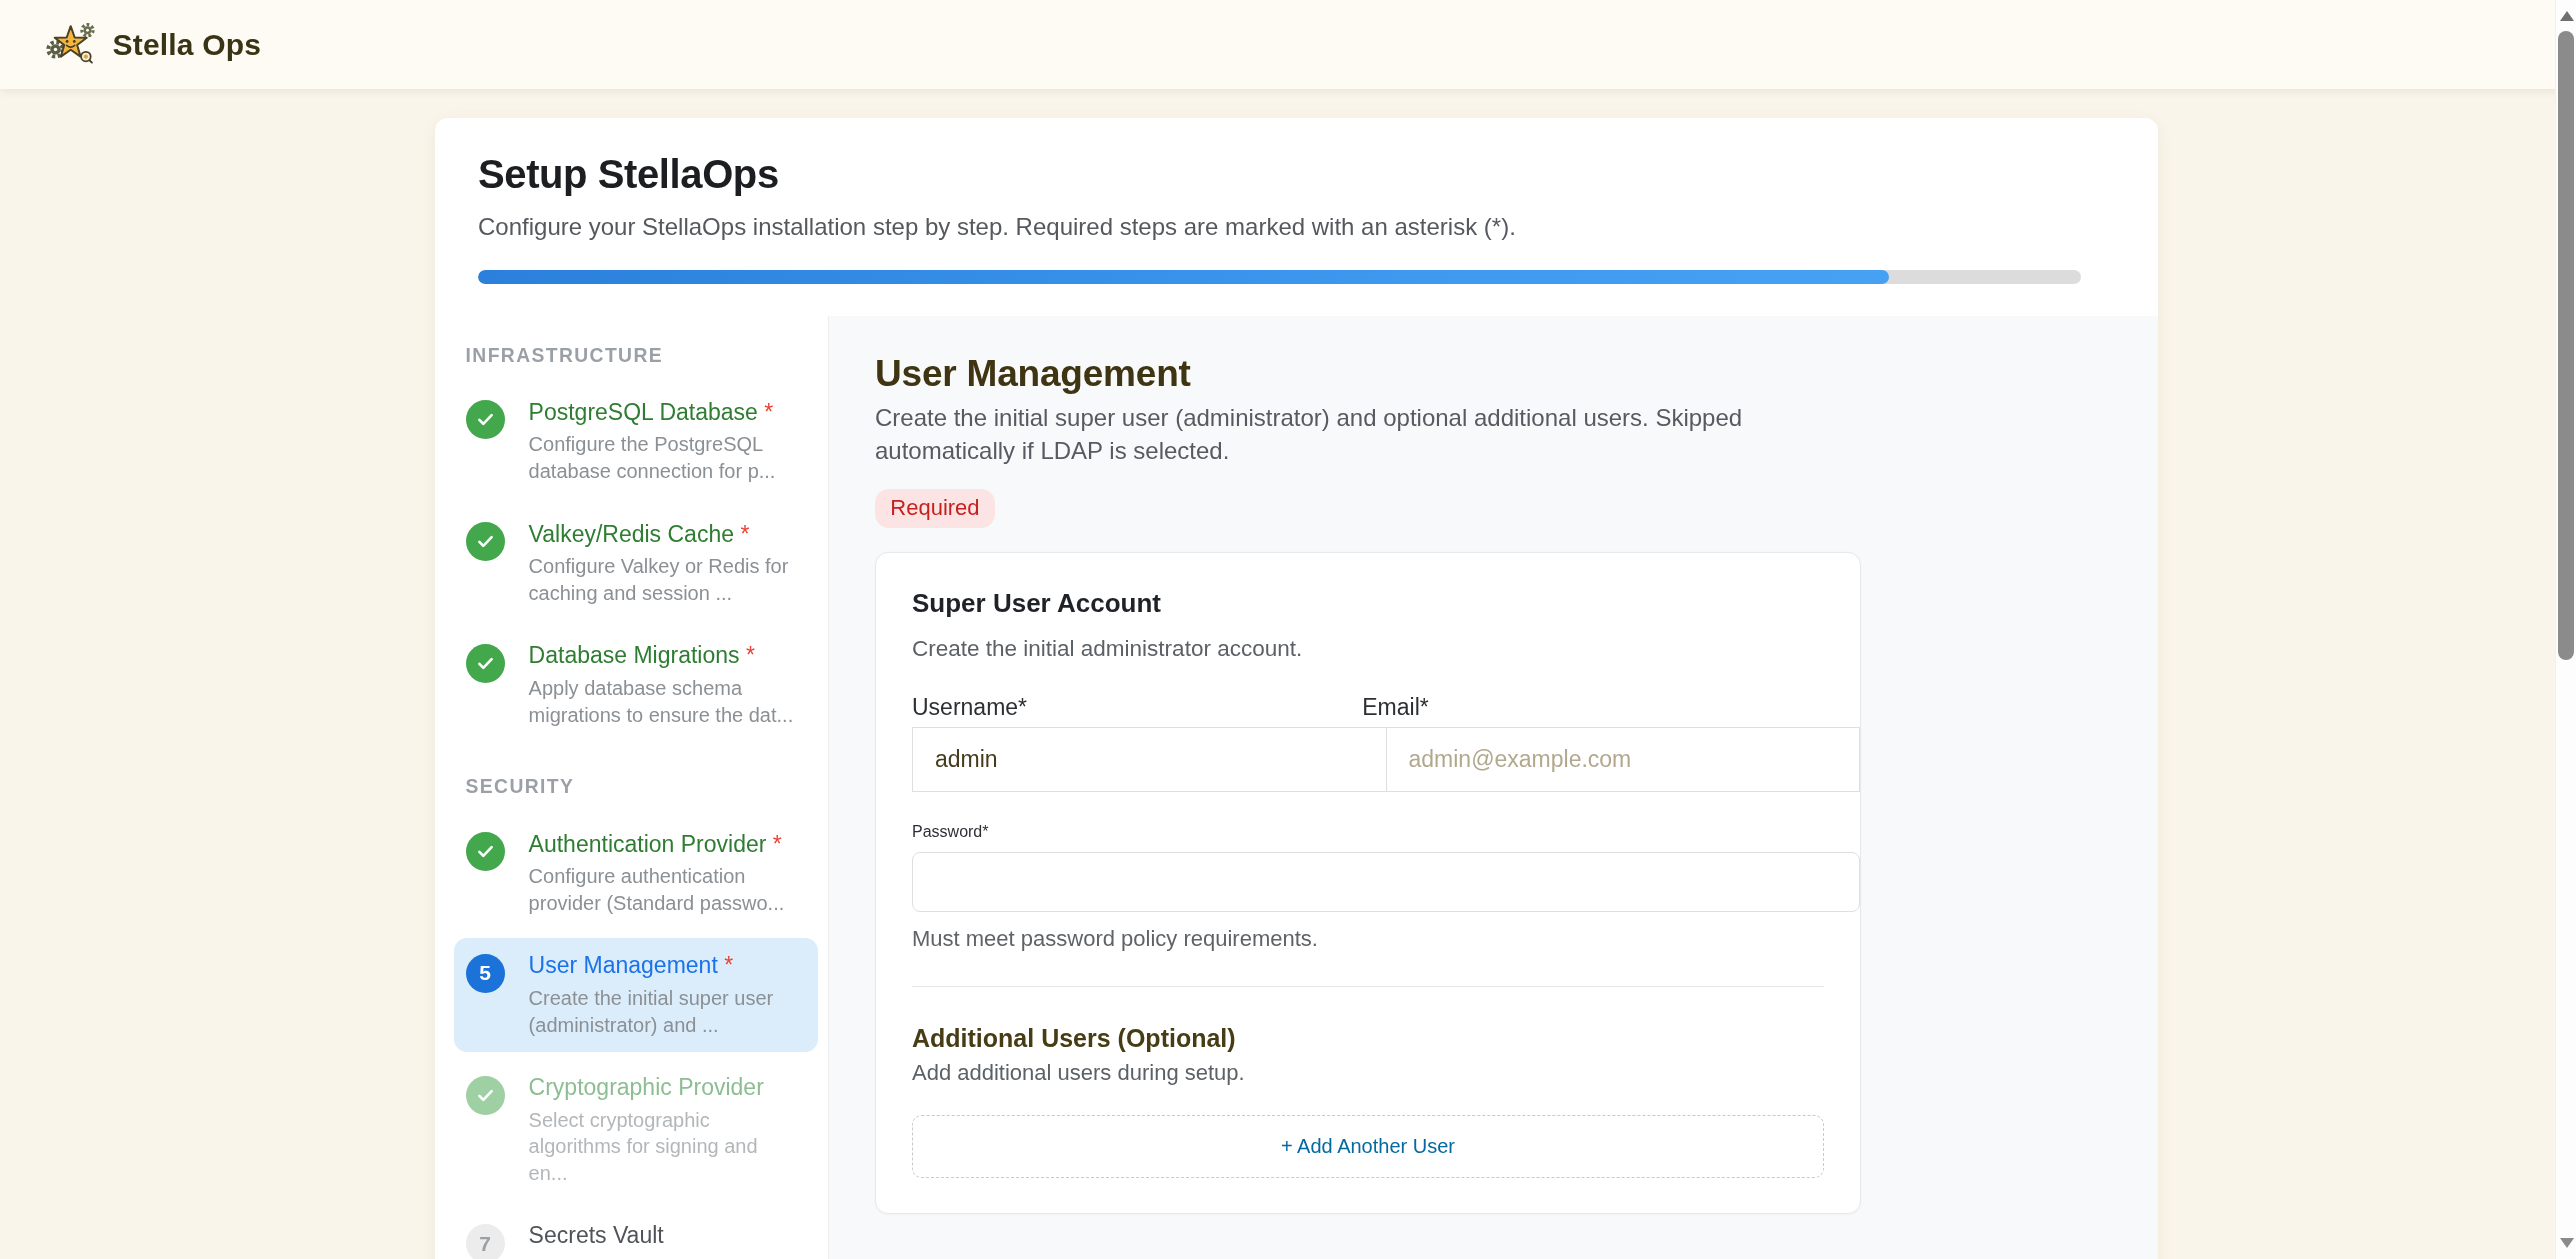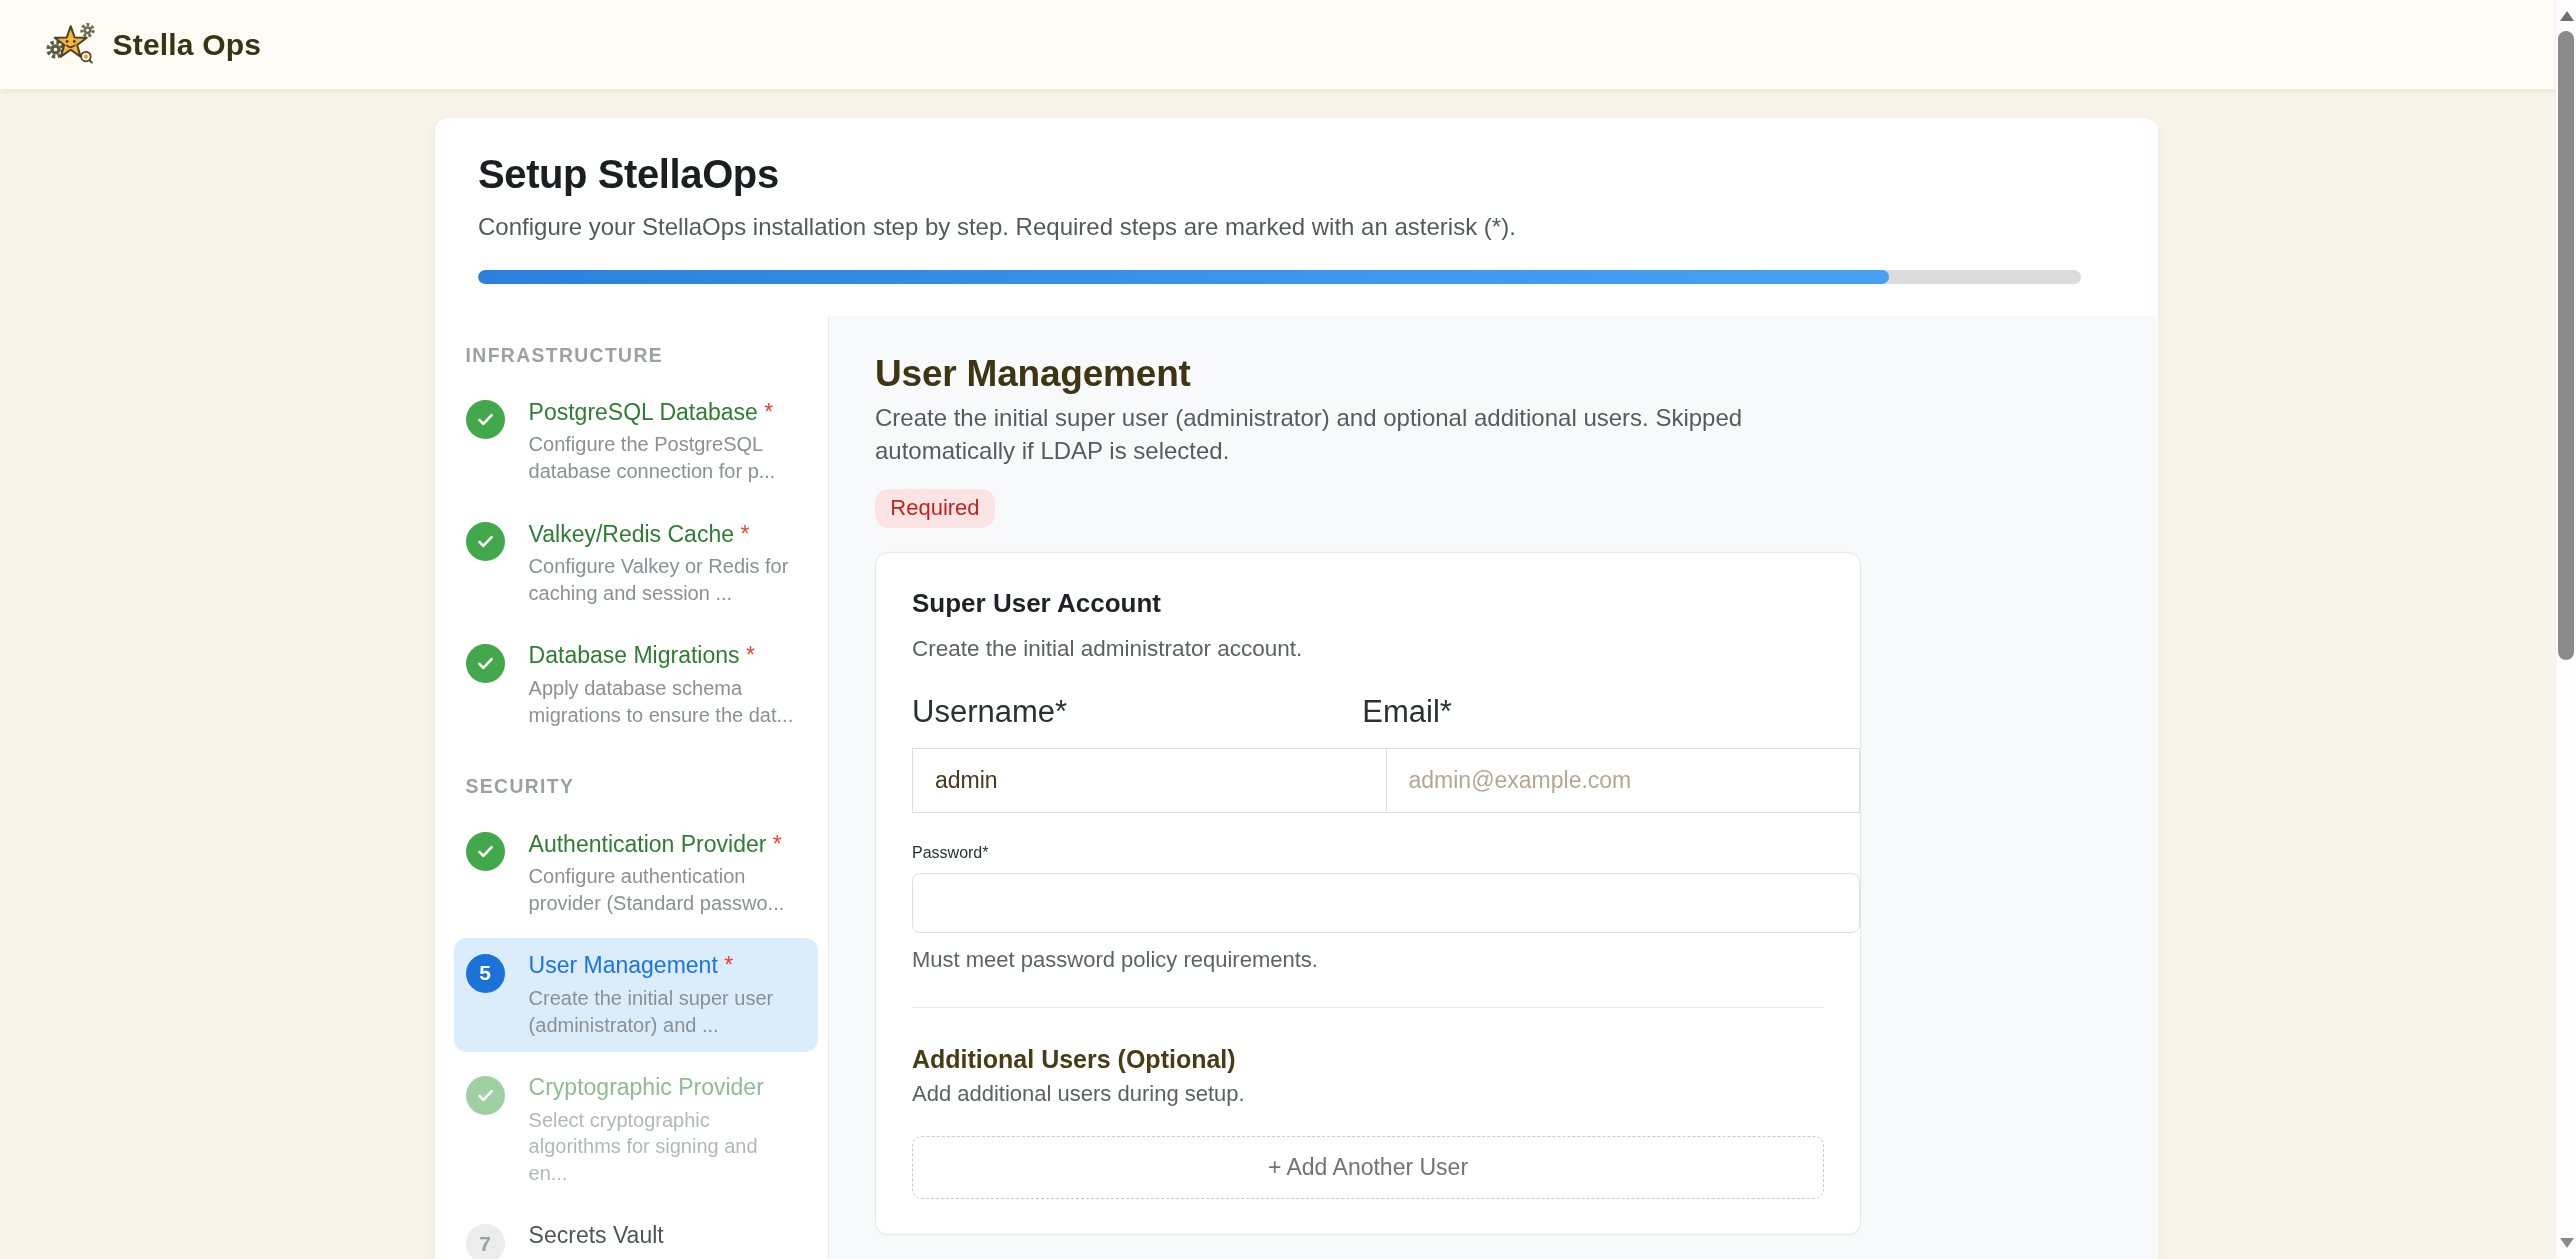--- a/index.html
+++ b/index.html
@@ -89,21 +89,21 @@
   .panel {
     width:986px; background:#ffffff; border:0.8px solid #e7e8ea;
     border-radius:13px; box-shadow:0 0.8px 2.4px rgba(0,0,0,.03);
     padding:35px 36px; margin-top:24px;
   }
   .panel h3.card-title { font-size:26px; font-weight:bold; color:#1f2328; }
   .panel .card-sub { margin-top:17px; font-size:22.5px; color:#5c6166; }
 
   .fields-labels {
     display:grid; grid-template-columns:1fr 1.03fr; gap:2px;
-    margin:32px 0 18px; font-size:31px; color:#2c3035;
+    margin:32px 0 6px; font-size:23px; color:#2c3035;
   }
   .fields-group {
     display:flex; border:0.8px solid #dde0e3; border-radius:0;
     background:#fff; overflow:hidden; margin-right:-36px;
   }
   .fields-group .cell { flex:1; }
   .fields-group .cell + .cell { border-left:0.8px solid #dde0e3; }
   .text-input {
     width:100%; height:63px; border:0; outline:none; background:transparent;
     font-family:inherit; font-size:23px; padding:0 22px; color:#463b1d;
@@ -118,21 +118,21 @@
   }
   .helper { margin-top:14.5px; font-size:22px; color:#5f6368; }
 
   .divider { border:0; border-top:0.8px solid #e5e7e9; margin:34px 0 37px; }
 
   .add-title { font-size:25px; font-weight:bold; color:#473c14; }
   .add-sub { margin-top:6.4px; font-size:22px; color:#5c6166; }
   .dashed-btn {
     display:block; width:100%; height:63px; margin-top:29px;
     background:transparent; border:1.6px dashed #c6c9cd; border-radius:9.7px;
-    font-family:inherit; font-size:23px; color:#737373; cursor:pointer;
+    font-family:inherit; font-size:20px; color:#0369a1; cursor:pointer;
   }
 
   
   .scrollbar {
     position:absolute; right:0; top:0; width:21px; height:1259px;
     background:#fdfdfd; border-left:0.8px solid #f0f0f0; z-index:9;
   }
   .sb-arrow { position:absolute; left:0; width:21px; height:32px; display:flex; align-items:center; justify-content:center; cursor:pointer; }
   .sb-arrow.up { top:0; }
   .sb-arrow.down { bottom:0; }

